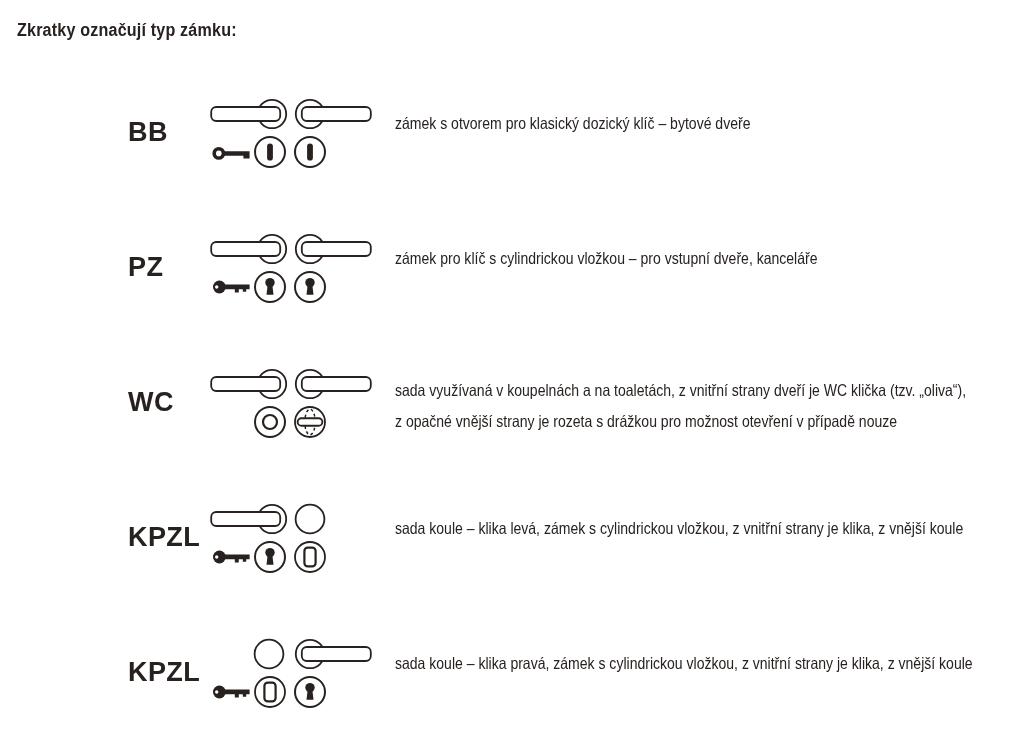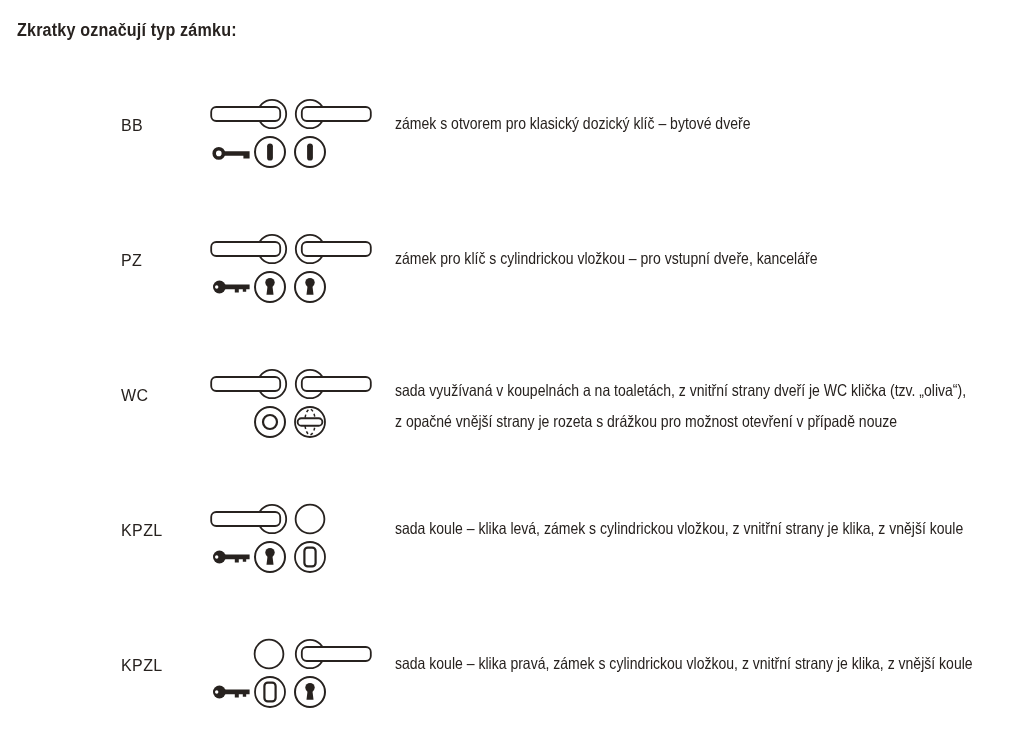--- a/index.html
+++ b/index.html
@@ -26,24 +26,24 @@
     transform-origin: left top;
   }
   .row { position: absolute; left: 0; width: 1011px; height: 80px; }
   .row-bb   { top: 97px; }
   .row-pz   { top: 232px; }
   .row-wc   { top: 367px; }
   .row-kpzl { top: 502px; }
   .row-kpzr { top: 637px; }
   .code {
     position: absolute;
-    left: 121px;
+    left: 128px;
     top: 20px;
-    font-size: 16px;
-    font-weight: 400;
+    font-size: 27px;
+    font-weight: 700;
     letter-spacing: 0.4px;
   }
   .icons { position: absolute; left: 0; top: 0; width: 395px; height: 80px; }
   .ic { position: absolute; display: block; }
   .p-lever-left  { left: 210px; top: 1px;  width: 78px; height: 32px; }
   .p-lever-right { left: 294px; top: 1px;  width: 78px; height: 32px; }
   .p-knob-left   { left: 253px; top: 1px;  width: 32px; height: 32px; }
   .p-knob-right  { left: 294px; top: 1px;  width: 32px; height: 32px; }
   .p-key         { left: 212px; top: 44px; width: 40px; height: 22px; }
   .p-ros-1       { left: 253px; top: 38px; width: 34px; height: 34px; }

